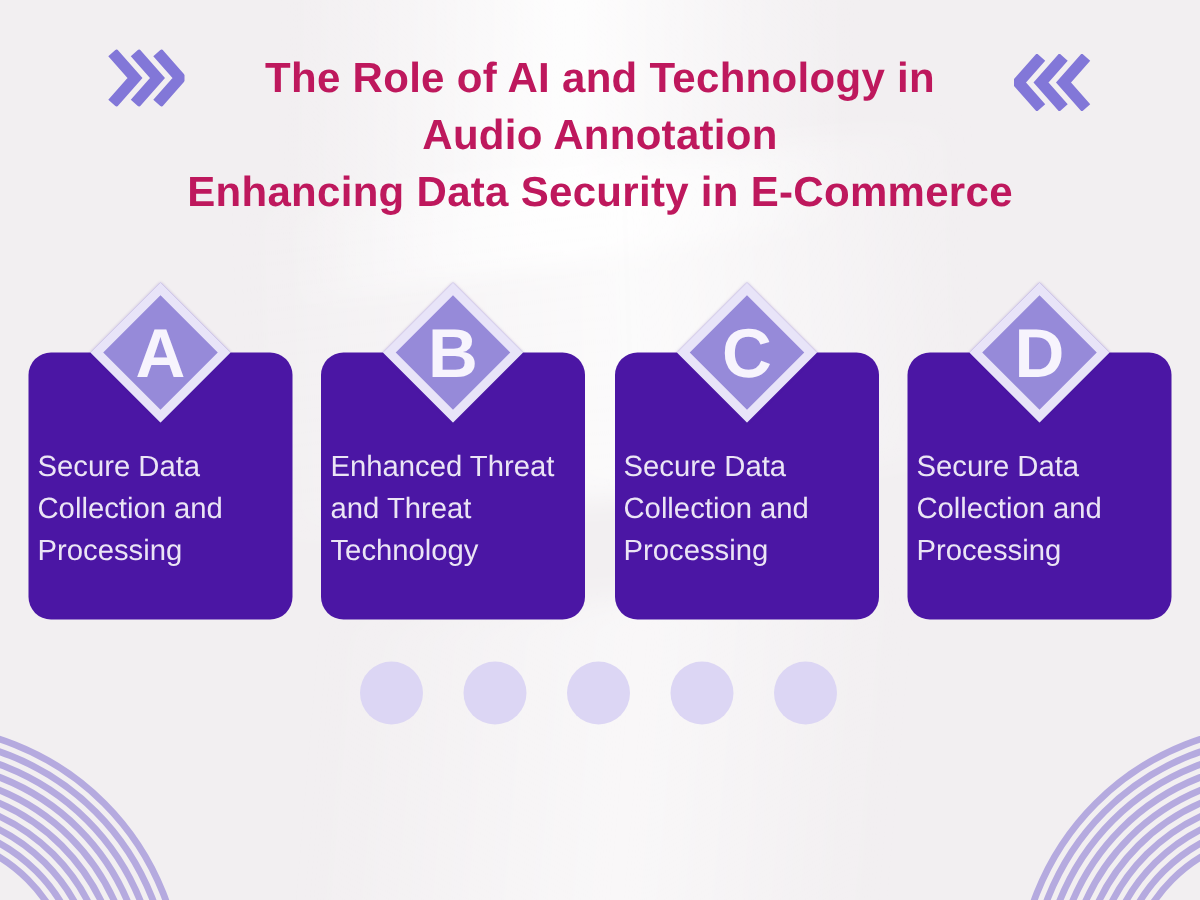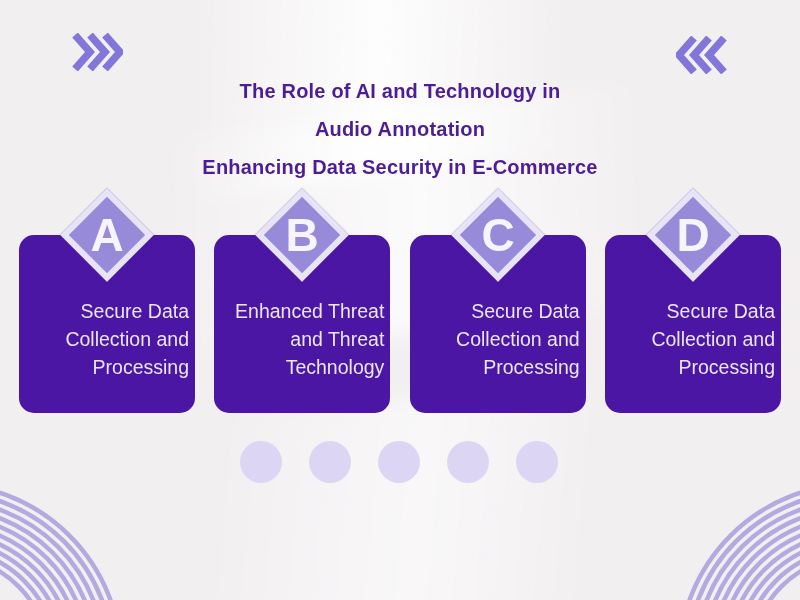--- a/index.html
+++ b/index.html
@@ -15,22 +15,22 @@
     transform:rotate(-9deg);filter:blur(7px);}
   .swirl-2{width:1000px;height:220px;left:-80px;top:110px;
     background:linear-gradient(95deg, rgba(255,255,255,0) 25%, rgba(255,255,255,0.75) 50%, rgba(255,255,255,0) 72%);
     transform:rotate(-7deg);filter:blur(9px);}
   .swirl-3{width:900px;height:260px;left:-50px;top:400px;
     background:linear-gradient(100deg, rgba(255,255,255,0) 30%, rgba(255,255,255,0.55) 52%, rgba(255,255,255,0) 70%);
     transform:rotate(-5deg);filter:blur(10px);}
 
   .title{
     position:absolute;left:40px;right:40px;top:33px;
-    text-align:center;color:#4c1d95;font-weight:bold;
-    font-size:20px;line-height:38px;letter-spacing:0.2px;margin-top:39px;
+    text-align:center;color:#be185d;font-weight:bold;
+    font-size:28px;line-height:38px;letter-spacing:0.2px;
   }
   .chevrons{position:absolute;}
   .chevrons-left{left:71px;top:33px;}
   .chevrons-right{left:676px;top:36px;}
 
   .cards-row{
     position:absolute;left:19px;top:235px;width:762px;height:178px;
     display:flex;justify-content:space-between;
   }
   .card{
@@ -43,21 +43,21 @@
     transform:translate(-50%,-50%) rotate(45deg);
     box-shadow:0 0 2px rgba(80,40,150,0.35);
   }
   .diamond .letter{
     position:absolute;inset:0;display:flex;align-items:center;justify-content:center;
     transform:rotate(-45deg);
     color:#f7f4fd;font-weight:bold;font-size:46px;line-height:1;
   }
   .card-text{
     position:absolute;left:6px;right:6px;top:62px;
-    text-align:right;color:#ebe5f5;font-size:19.5px;line-height:28px;
+    text-align:left;color:#ebe5f5;font-size:19.5px;line-height:28px;
   }
   .dots{
     position:absolute;left:240px;top:441px;display:flex;gap:27px;
   }
   .dot{width:42px;height:42px;border-radius:50%;background:#dcd6f4;}
 
   .rings{position:absolute;bottom:0;}
   .rings-left{left:0;}
   .rings-right{right:0;}
 </style>

